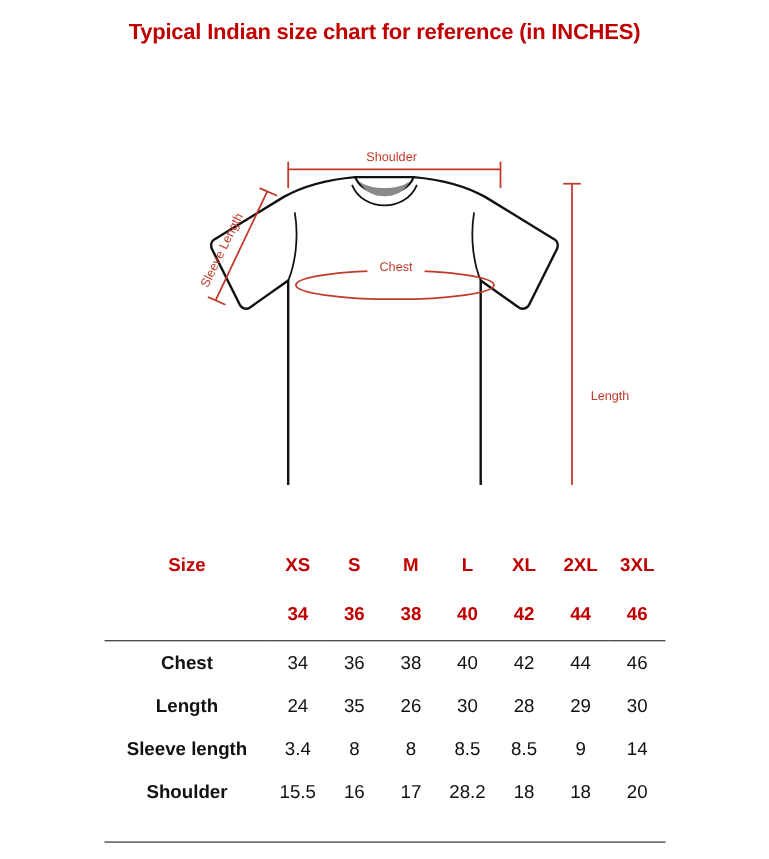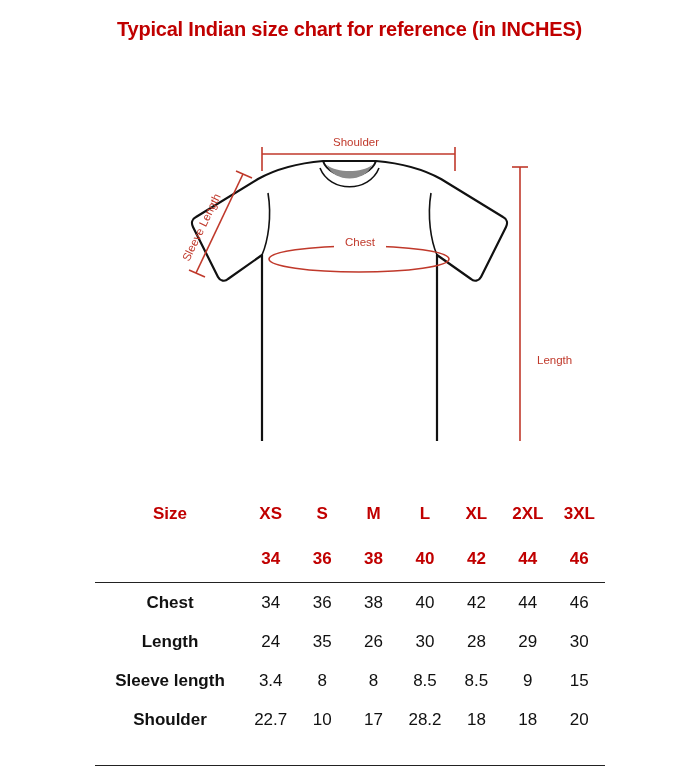--- a/index.html
+++ b/index.html
@@ -219,26 +219,26 @@
           <td class="num">30</td>
         </tr>
         <tr class="body-row">
           <td class="col-label">Sleeve length</td>
           <td class="num">3.4</td>
           <td class="num">8</td>
           <td class="num">8</td>
           <td class="num">8.5</td>
           <td class="num">8.5</td>
           <td class="num">9</td>
-          <td class="num">15</td>
+          <td class="num">14</td>
         </tr>
         <tr class="body-row">
           <td class="col-label">Shoulder</td>
-          <td class="num">22.7</td>
-          <td class="num">10</td>
+          <td class="num">15.5</td>
+          <td class="num">16</td>
           <td class="num">17</td>
           <td class="num">28.2</td>
           <td class="num">18</td>
           <td class="num">18</td>
           <td class="num">20</td>
         </tr>
       </tbody>
     </table>
   </div>
 

